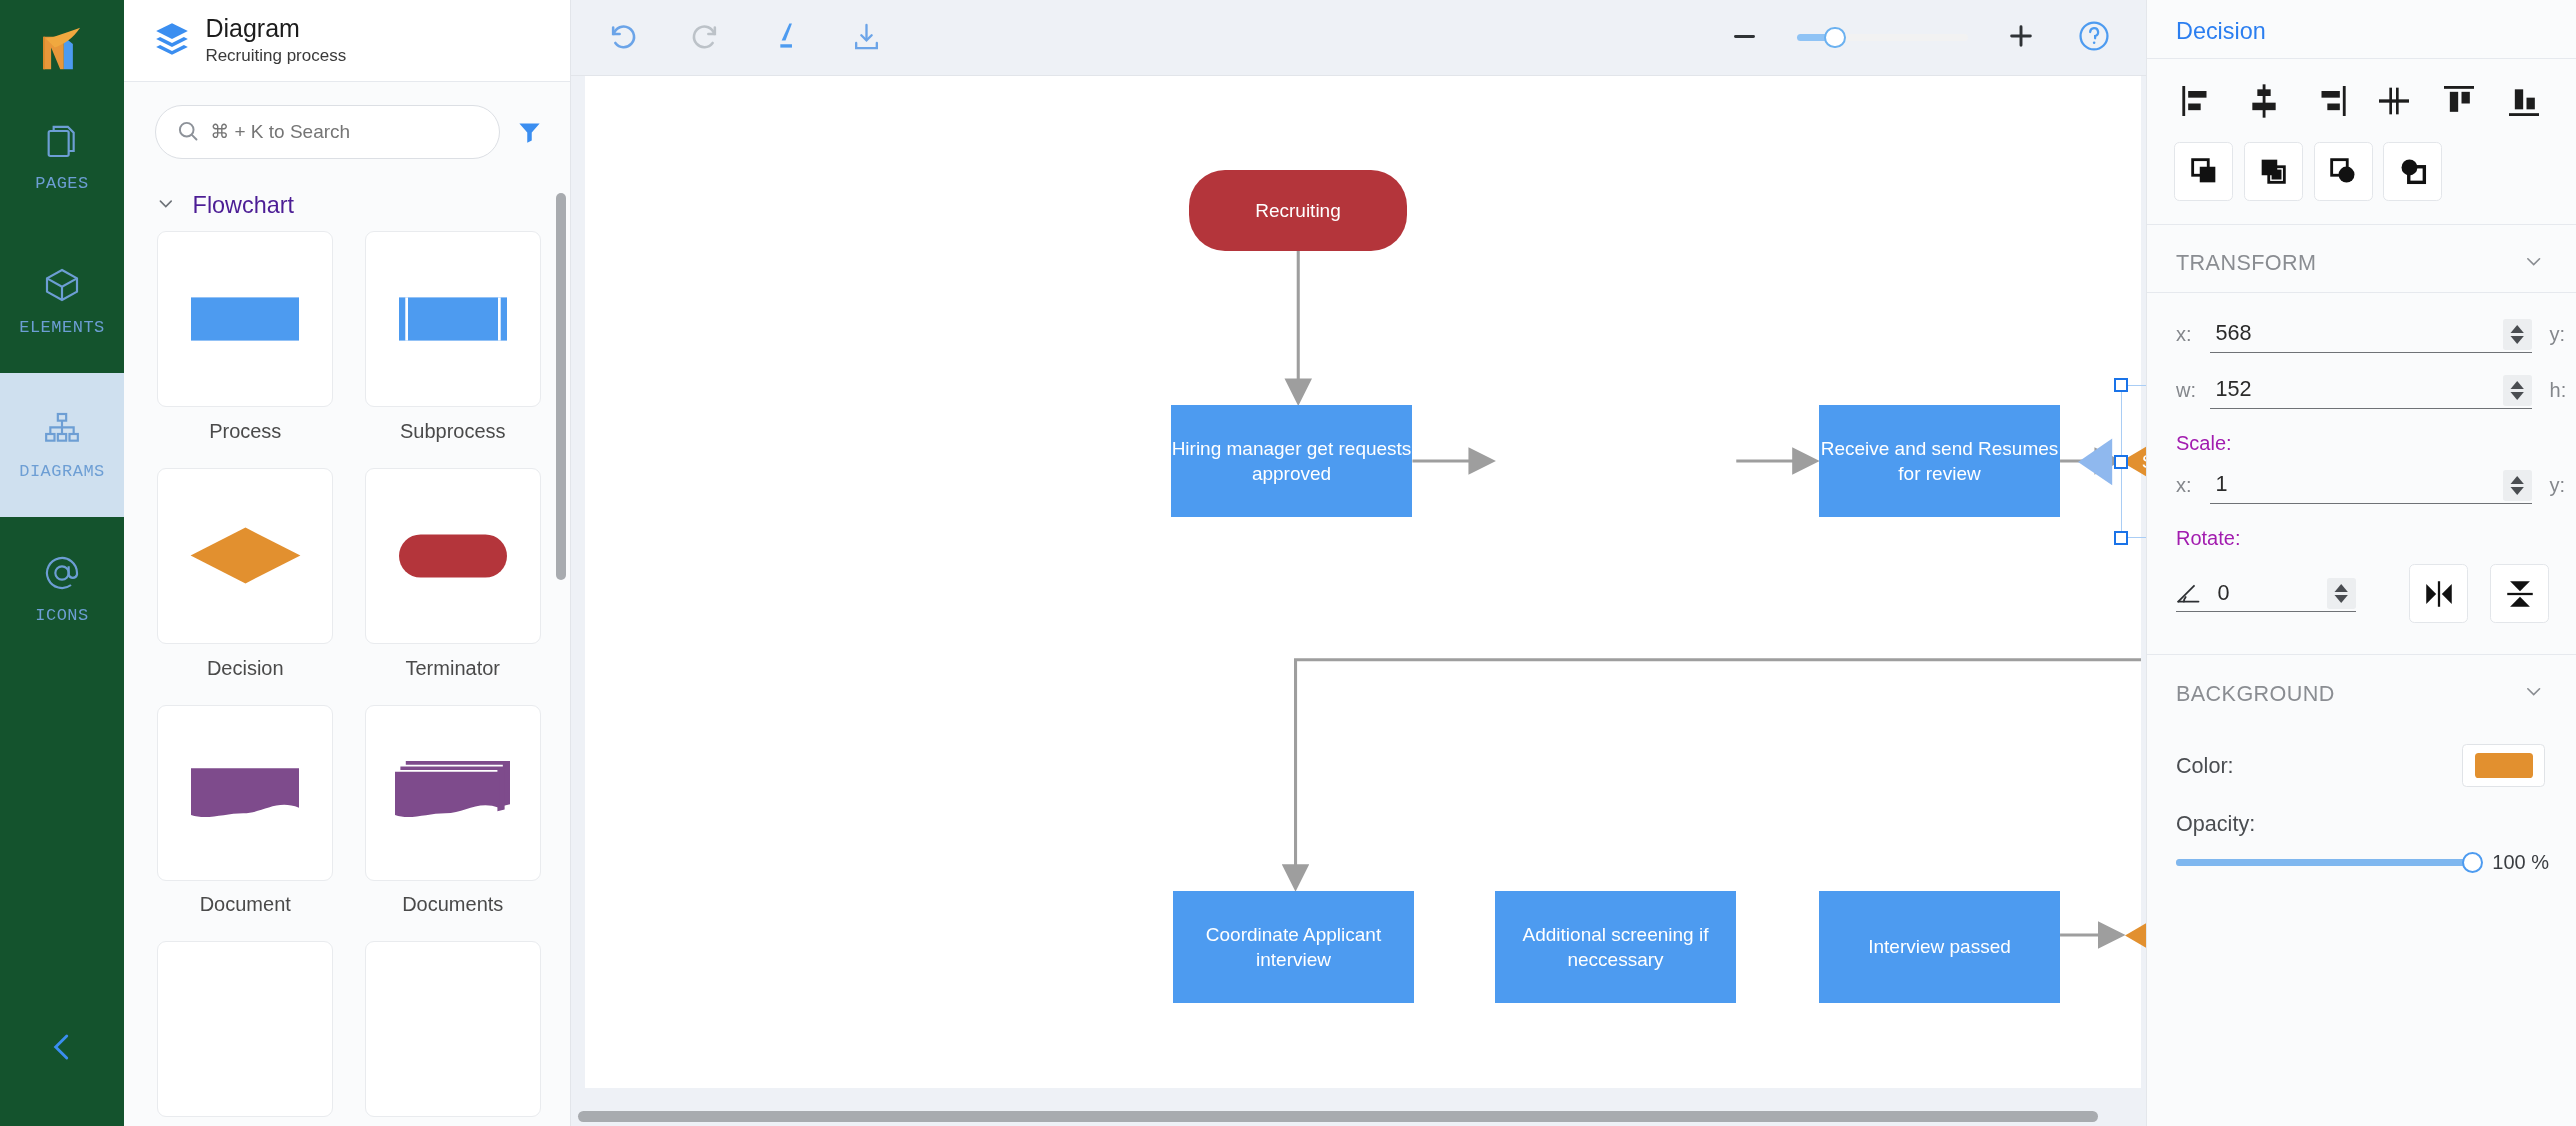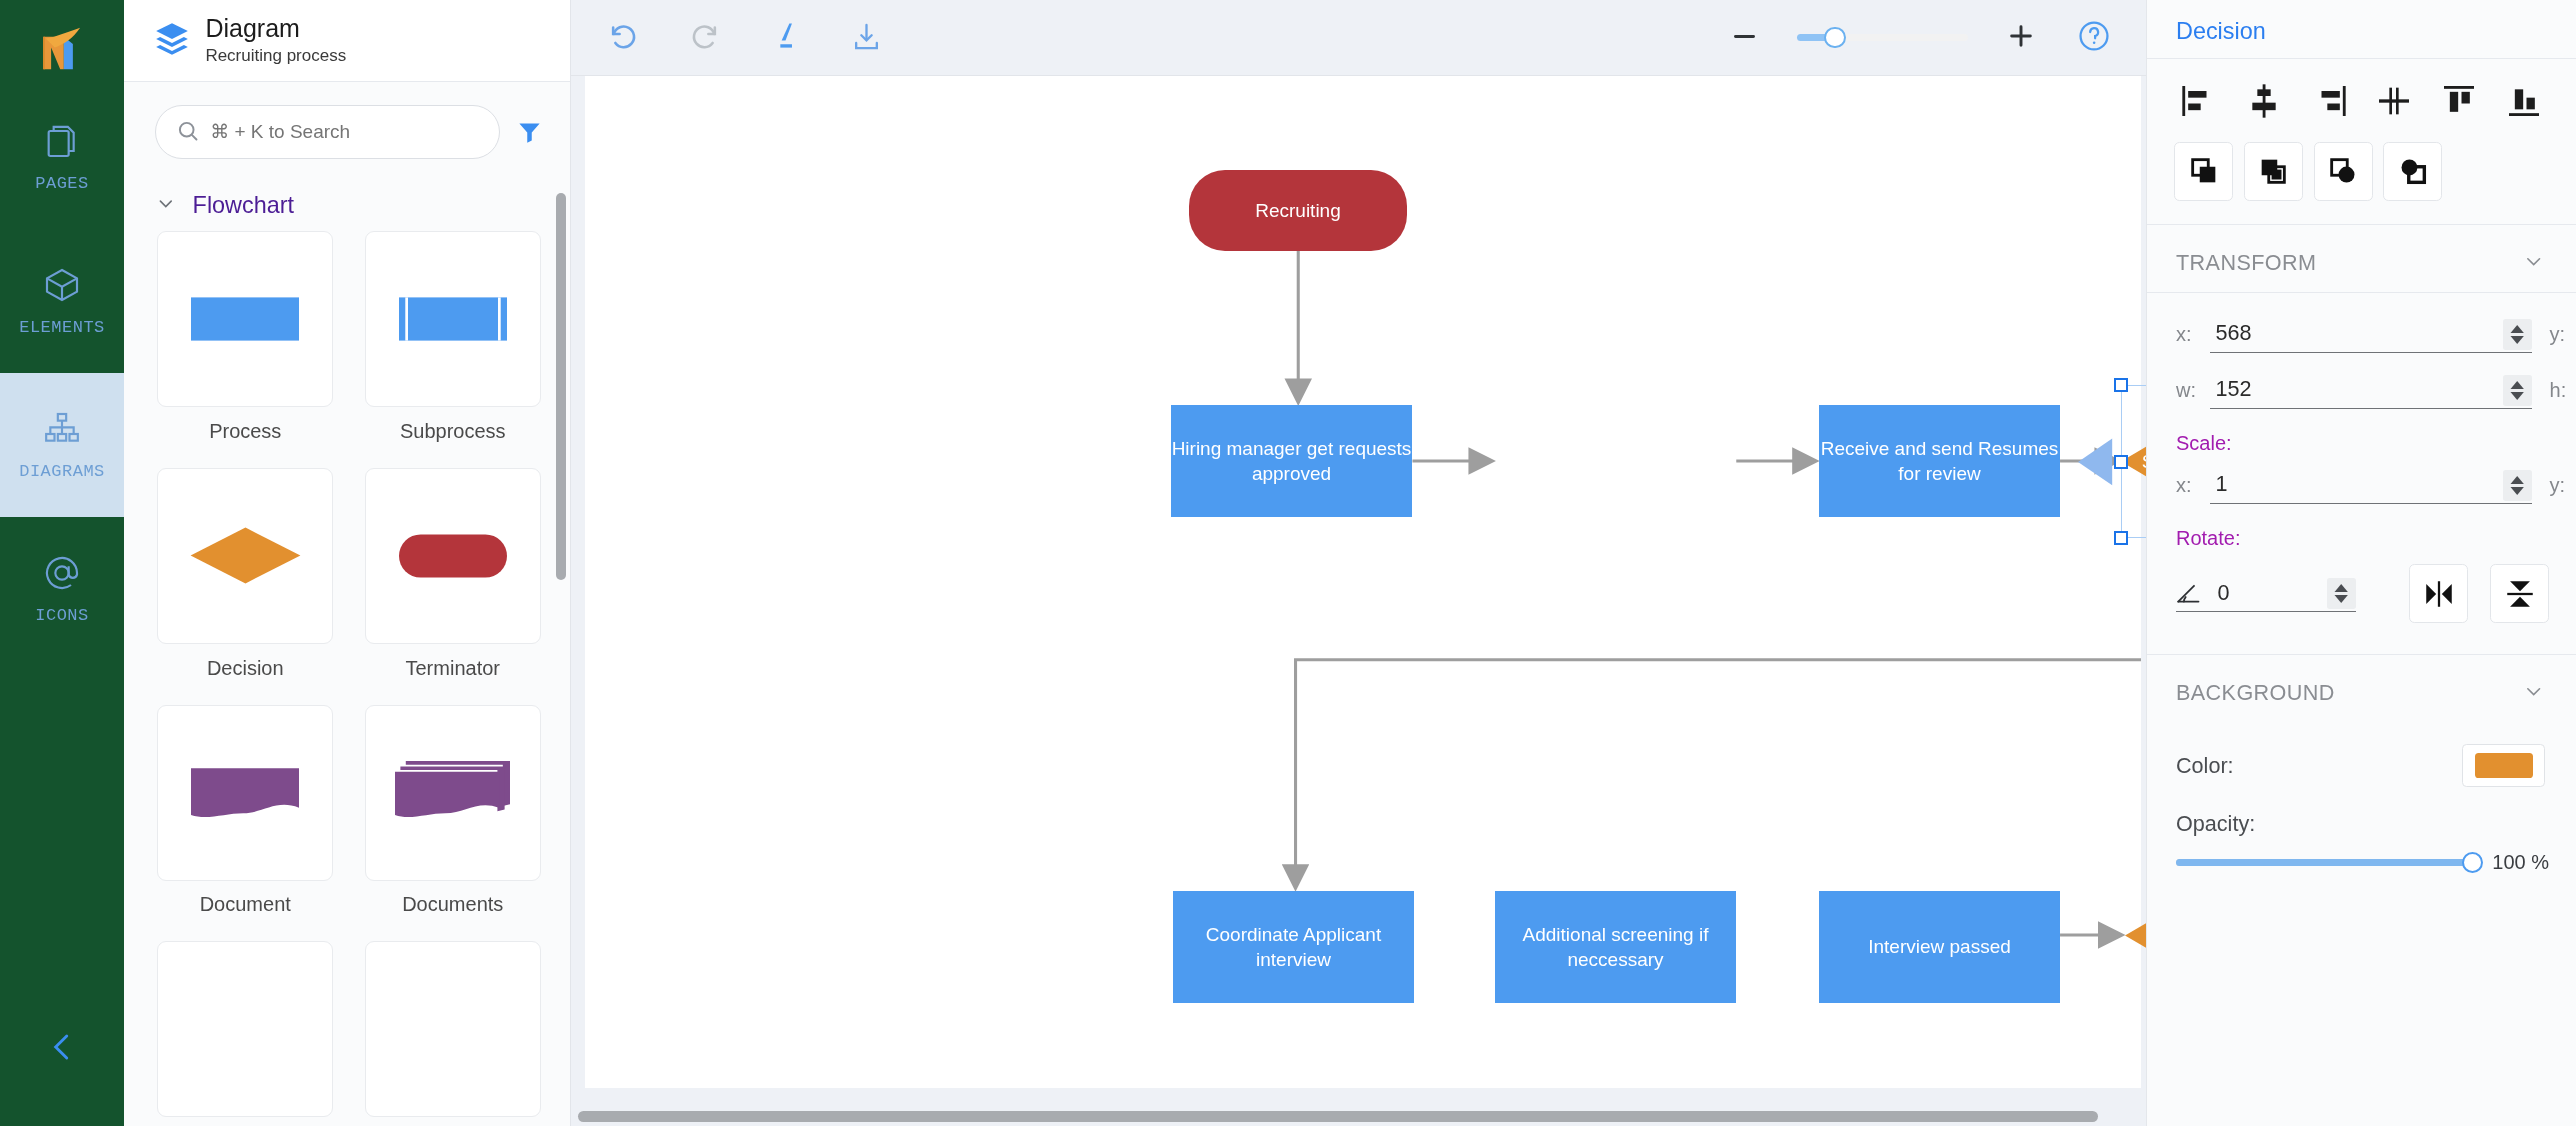--- a/index.html
+++ b/index.html
@@ -134,21 +134,21 @@
   .props-title { padding: 18px 0 12.6px 29px; font-size: 23.4px; color:#2b7ef0; border-bottom:0.9px solid #e6e9ee;}
   .align-row { display:flex; align-items:center; justify-content:space-between; padding: 18px 27px 7.2px 27px; }
   .align-btn { width:49px;height:49px; display:flex;align-items:center;justify-content:center; cursor:pointer;}
   .bool-row { display:flex; gap: 10.8px; padding: 9px 27px 23.4px 27px; }
   .bool-btn {
     width: 59px; height:59px; background:#fff; border:0.9px solid #e3e6ea; border-radius:5.4px;
     display:flex;align-items:center;justify-content:center; cursor:pointer;
   }
   .sec-divider { height:0.9px; background:#e6e9ee; }
   .sec-head {
-    display:flex;align-items:flex-start;justify-content:space-between;
+    display:flex;align-items:flex-end;justify-content:space-between;
     padding: 25px 31px 16px 29px; cursor:pointer;
   }
   .sec-head .sec-name { font-size: 21.6px; color:#8a8d92; letter-spacing:0.4px; }
   .field-grid { display:grid; grid-template-columns: 1fr 1fr; gap: 20px 18px; padding: 7.2px 31px 0 29px; }
   .field { display:flex; align-items:center; gap: 10.8px; }
   .field .f-lab { font-size: 20px; color:#84878c; width: 23.4px; }
   .f-input-wrap { flex:1; display:flex; align-items:center; border-bottom: 1.8px solid #6f7276; }
   .f-input {
     flex:1; border:none;outline:none;background:transparent;
     font-size: 21.6px; color:#2b2b2b; font-family:inherit; padding: 3.6px 0 5.4px 5.4px; min-width:0;

